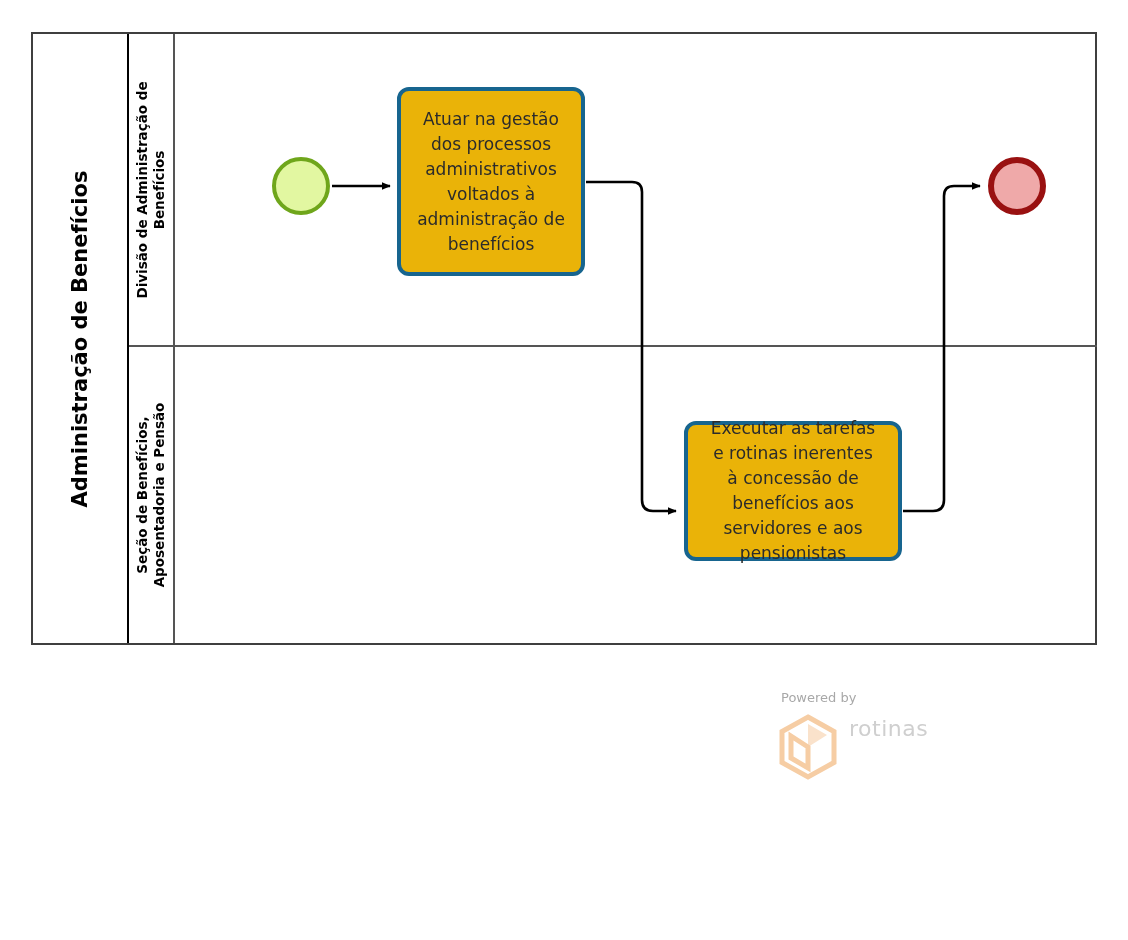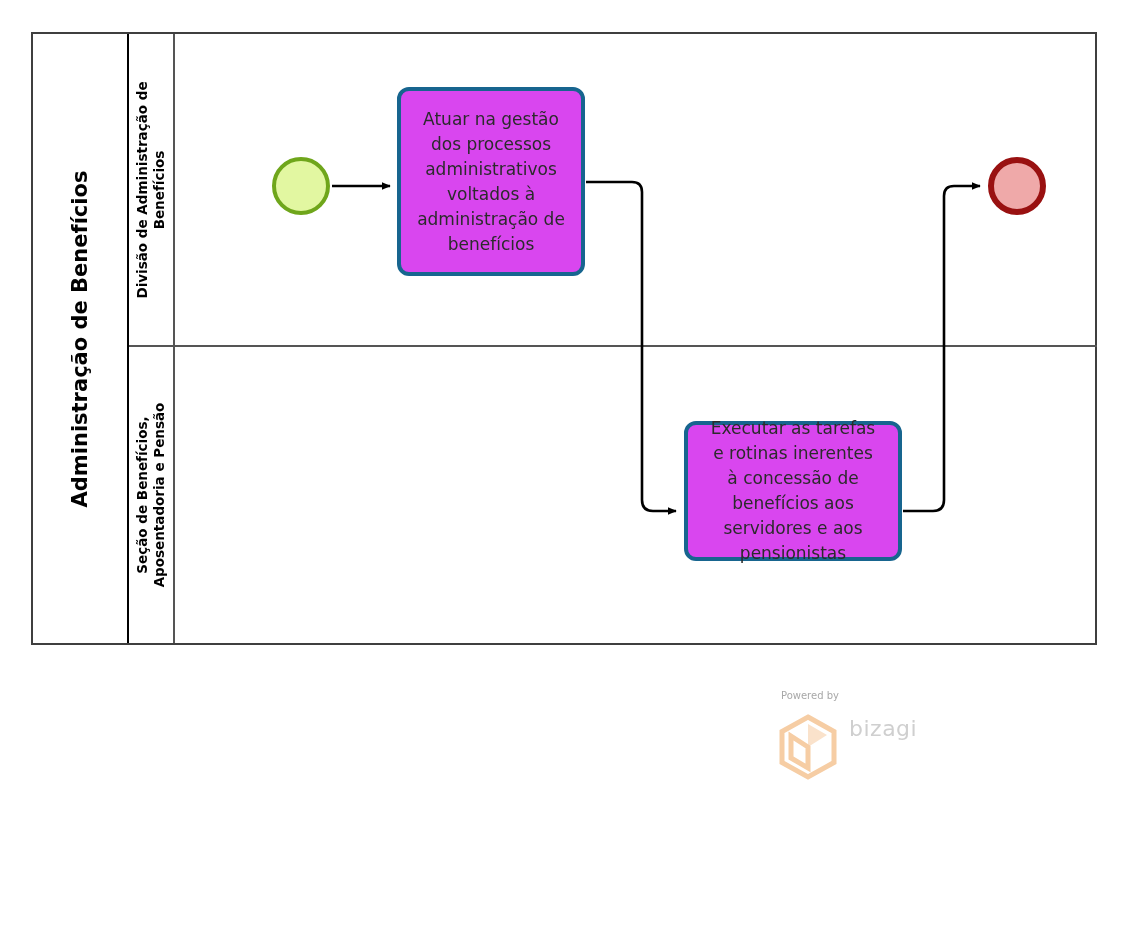--- a/index.html
+++ b/index.html
@@ -111,21 +111,21 @@
     width: 58px;
     height: 58px;
     background: #efa9a9;
     border: 6px solid #991111;
   }
 
   
   .task {
     position: absolute;
     box-sizing: border-box;
-    background: #d946ef;
+    background: #eab308;
     border: 4px solid #17658f;
     border-radius: 12px;
     display: flex;
     align-items: center;
     justify-content: center;
     padding: 4px 8px;
   }
   .task-label {
     font-size: 17px;
     line-height: 25px;
@@ -161,21 +161,21 @@
     position: absolute;
     left: 777px;
     top: 690px;
     width: 250px;
     height: 100px;
   }
   #powered-by {
     position: absolute;
     left: 4px;
     top: 0px;
-    font-size: 10px;
+    font-size: 13px;
     color: #a8a8a8;
     font-family: "DejaVu Sans", "Liberation Sans", sans-serif;
   }
   #bizagi-hex {
     position: absolute;
     left: 0px;
     top: 24px;
     width: 62px;
     height: 66px;
   }
@@ -261,15 +261,15 @@
 
 <div id="watermark">
   <span id="powered-by">Powered by</span>
 
   <svg id="bizagi-hex" viewBox="0 0 62 66" xmlns="http://www.w3.org/2000/svg">
     <polygon points="31,3 57,17.5 57,48.5 31,63 5,48.5 5,17.5" fill="none" stroke="#f6cda4" stroke-width="5"></polygon>
     <polygon points="31,10 50,21 31,33" fill="#fae2cb"></polygon>
     <polygon points="14,22 31,33 31,54 14,44" fill="none" stroke="#f6cda4" stroke-width="5"></polygon>
   </svg>
 
-  <span id="bizagi-word">bizagi</span>
+  <span id="bizagi-word">rotinas</span>
 
 </div>
 
 </body></html>

